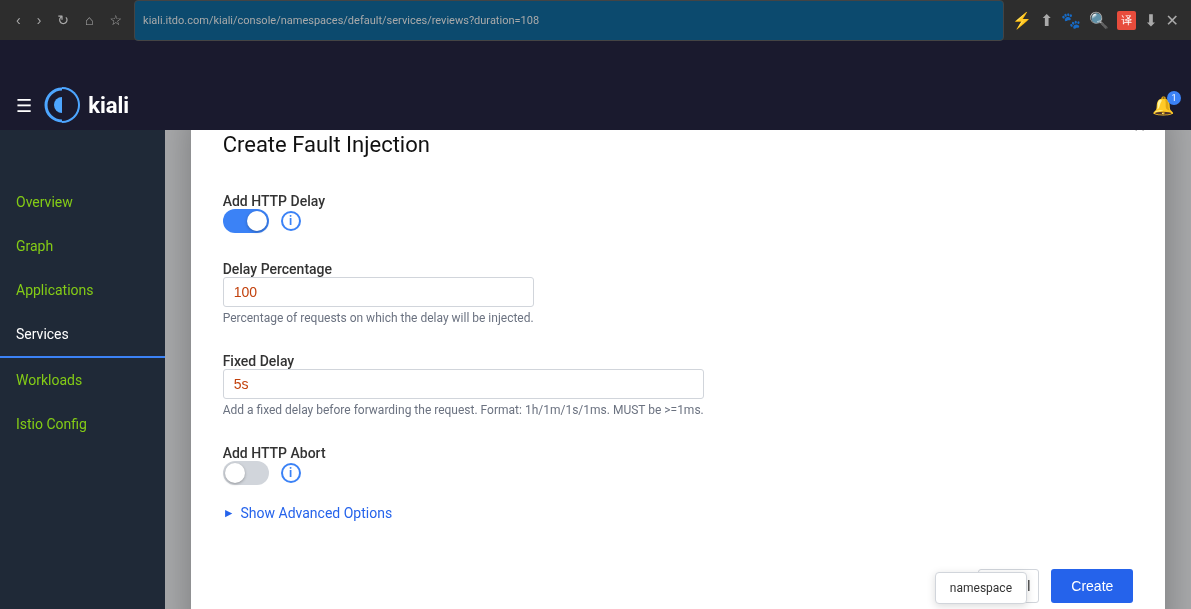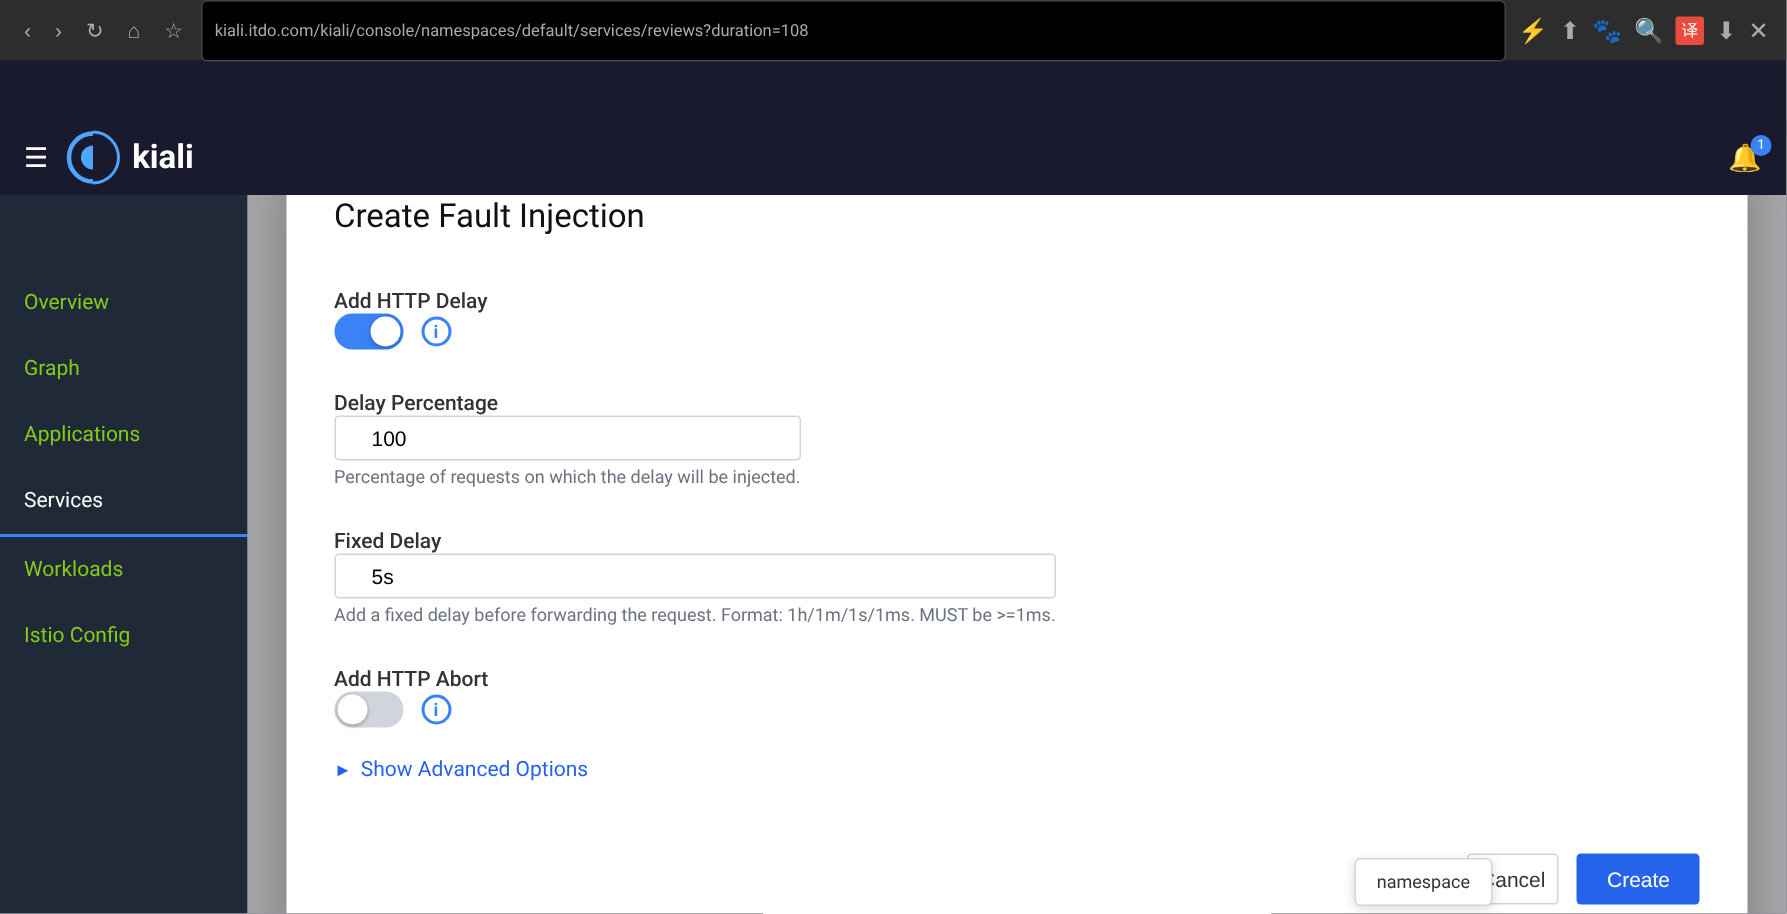--- a/index.html
+++ b/index.html
@@ -19,21 +19,21 @@
       color: #aaa;
       background: none;
       border: none;
       cursor: pointer;
       font-size: 14px;
       padding: 2px 4px;
     }
     .browser-nav-btn:disabled { color: #555; }
     .browser-url-bar {
       flex: 1;
-      background: #000000;
+      background: #0c4a6e;
       border: 1px solid #444;
       border-radius: 4px;
       height: 41px;
       color: #ddd;
       font-size: 12px;
       padding: 0 8px;
       display: flex;
       align-items: center;
       gap: 4px;
     }
@@ -163,23 +163,23 @@
       padding-top: 8px;
       font-weight: 500;
     }
     .form-control-area {
       flex: 1;
     }
     .form-input {
       width: 100%;
       border: 1px solid #d1d5db;
       border-radius: 3px;
-      padding: 6px 24px;
-      font-size: 14px;
-      color: #000000;
+      padding: 6px 10px;
+      font-size: 14px;
+      color: #c2410c;
       outline: none;
     }
     .form-hint {
       margin-top: 4px;
       font-size: 12px;
       color: #6b7280;
     }
 
     
     .toggle-row {
@@ -258,21 +258,21 @@
       border: none;
       border-radius: 3px;
       cursor: pointer;
       font-size: 14px;
     }
 
     
     .namespace-tooltip {
       position: absolute;
       bottom: 5px;
-      right: 196px;
+      right: 164px;
       background: white;
       border: 1px solid #d1d5db;
       border-radius: 4px;
       padding: 8px 14px;
       font-size: 12px;
       color: #333;
       box-shadow: 0 2px 8px rgba(0,0,0,0.15);
     }
   </style>
 </head>

